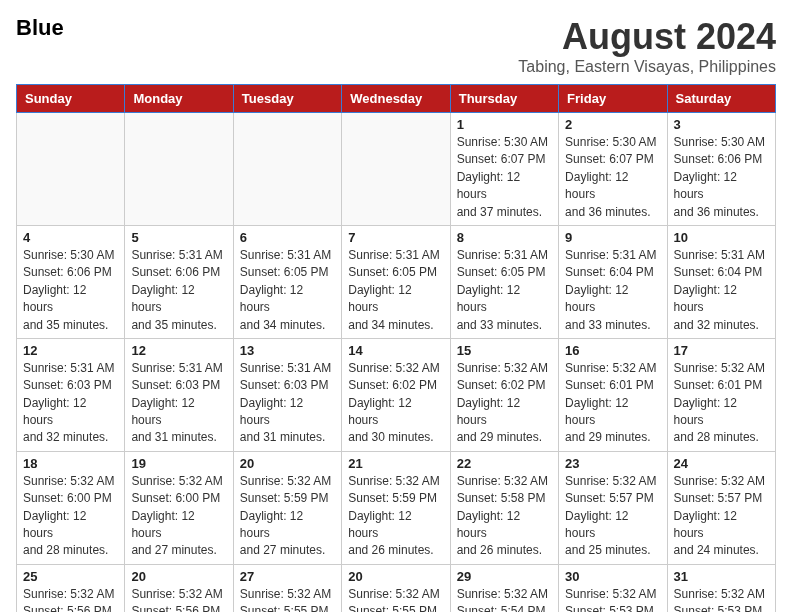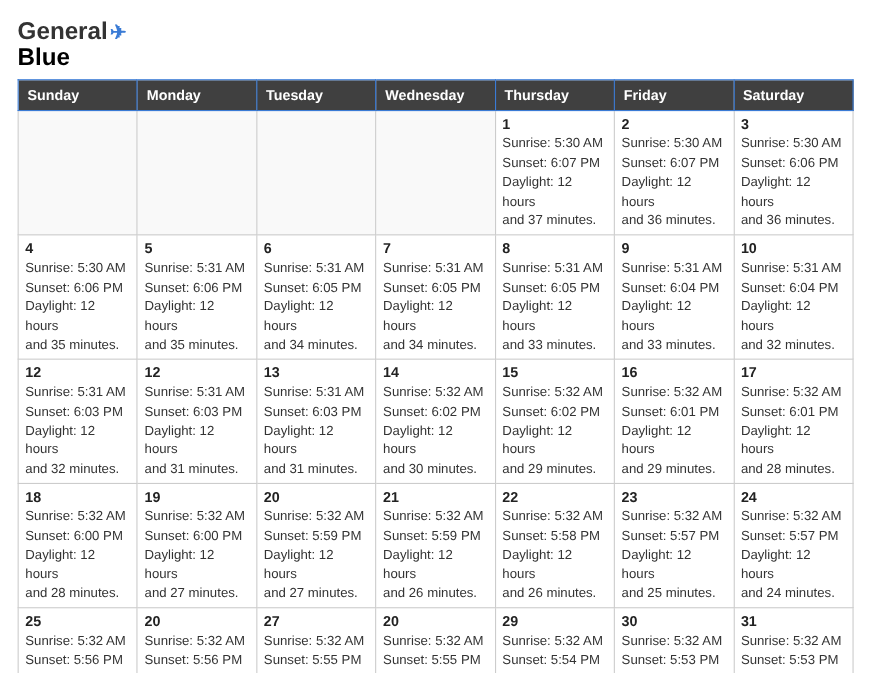--- a/index.html
+++ b/index.html
@@ -32,21 +32,21 @@
     .location-title {
       font-size: 16px;
       color: #555;
     }
     table {
       width: 100%;
       border-collapse: collapse;
       table-layout: fixed;
     }
     th {
-      background: #404040;
+      background: #b91c1c;
       color: #fff;
       text-align: left;
       padding: 6px 8px;
       font-size: 13px;
       border: 1px solid #3a7bd5;
     }
     td {
       border: 1px solid #ccc;
       vertical-align: top;
       padding: 4px 6px;
@@ -67,26 +67,25 @@
       line-height: 1.45;
       font-size: 12px;
       color: #333;
     }
   </style>
 </head>
 <body>
 
 <div class="header-area">
   <div class="logo">
-    <div style="display:flex;align-items:center;">
-      <div style="font-size:22px;font-weight:bold;color:#333;line-height:1.1;">
-        <span style="color:#333;">General</span><span style="color:#3a7bd5; font-size:18px; margin-left:2px;">✈</span>
-      </div>
-    </div>
     <div style="font-size:22px;font-weight:bold;color:#000000;line-height:1.1;">Blue</div>
+  </div>
+  <div class="title-area">
+    <div class="month-title">August 2024</div>
+    <div class="location-title">Tabing, Eastern Visayas, Philippines</div>
   </div>
 </div>
 
 <table>
   <thead>
     <tr id="header-row">
         <th>Sunday</th>
         <th>Monday</th>
         <th>Tuesday</th>
         <th>Wednesday</th>

